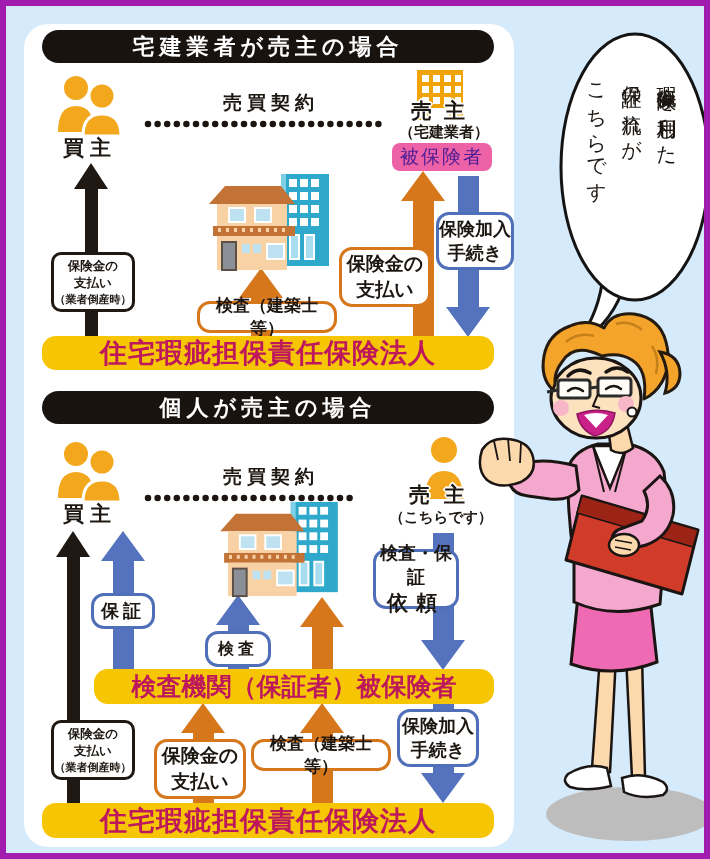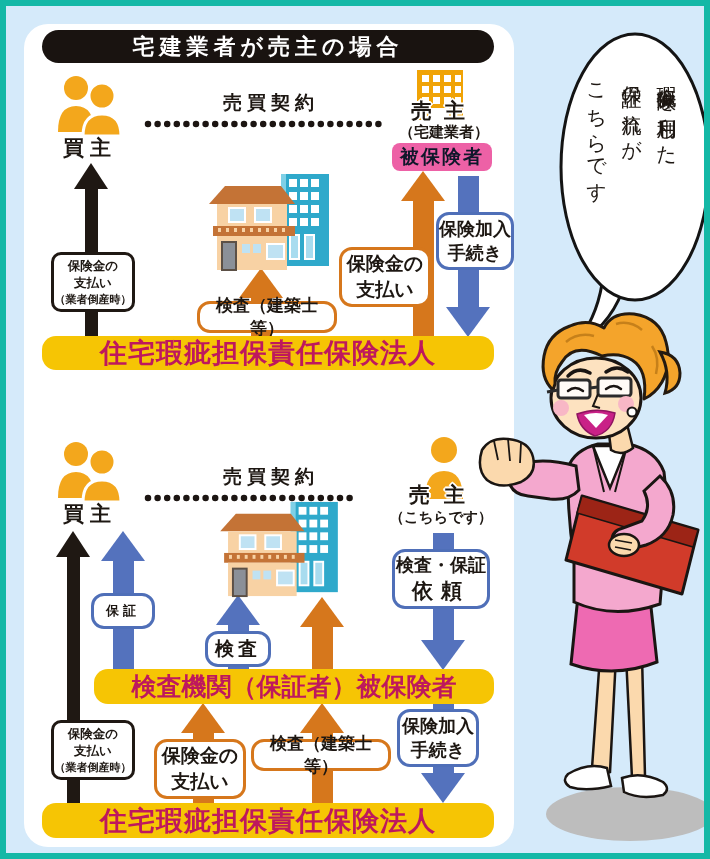--- a/index.html
+++ b/index.html
@@ -1,24 +1,24 @@
 <!DOCTYPE html>
 <html><head>
 <meta charset="utf-8">
 <style>
   html,body{margin:0;padding:0;background:#e8e8e8;}
   *{box-sizing:border-box;font-family:"Liberation Sans","DejaVu Sans",sans-serif;}
-  #stage{position:relative;width:710px;height:859px;background:#d5eafa;border:6px solid #14b8a6;overflow:hidden;}
+  #stage{position:relative;width:710px;height:859px;background:#d5eafa;border:6px solid #a21caf;overflow:hidden;}
   .abs{position:absolute;}
   .ctr{display:flex;align-items:center;justify-content:center;}
   .col{flex-direction:column;}
   #panel{position:absolute;left:18px;top:18px;width:490px;height:823px;background:#ffffff;border-radius:24px;}
   .tbar{background:#191310;border-radius:17px;color:#fff;font-weight:bold;font-size:22px;letter-spacing:5px;}
   .ybar{background:#f6c504;border-radius:14px;color:#be185d;font-weight:bold;}
-  .badge{background:#ed61a6;border-radius:8px;color:#0f172a;font-weight:bold;font-size:19px;letter-spacing:2px;}
+  .badge{background:#ed61a6;border-radius:8px;color:#4c1d95;font-weight:normal;font-size:19px;letter-spacing:2px;}
   .box-w{background:#fff;border:3.5px solid #1f1813;border-radius:10px;text-align:center;}
   .box-o{background:#fff;border:3.5px solid #d6771c;border-radius:13px;text-align:center;}
   .box-b{background:#fff;border:3.5px solid #4f6fb8;border-radius:13px;text-align:center;}
   .lbl{font-weight:bold;color:#1d1712;}
   .varrow{position:absolute;display:flex;flex-direction:column;align-items:center;}
   .varrow .sh{flex:1;}
   .varrow .hd{width:0;height:0;flex:0 0 auto;}
   .a-blue .sh{width:21px;background:#5472bd;}
   .a-blue.up .hd{border-left:22px solid transparent;border-right:22px solid transparent;border-bottom:30px solid #5472bd;}
   .a-blue.down .hd{border-left:22px solid transparent;border-right:22px solid transparent;border-top:30px solid #5472bd;}
@@ -164,20 +164,23 @@
   </div>
   <div class="abs box-b ctr col" style="left:430px;top:206px;width:78px;height:58px;z-index:2;">
     <span class="lbl" style="font-size:18px;">保険加入</span>
     <span class="lbl" style="font-size:18px;">手続き</span>
   </div>
 
   <div class="abs ybar ctr" style="left:36px;top:330px;width:452px;height:34px;font-size:27px;letter-spacing:1px;z-index:2;">
     <span>住宅瑕疵担保責任保険法人</span>
   </div>
 
+  <div class="abs tbar ctr" style="left:36px;top:385px;width:452px;height:33px;">
+    <span>個人が売主の場合</span>
+  </div>
 
   <div class="varrow a-black up" style="left:49px;top:525px;width:36px;height:277px;">
       <div class="hd"></div>
       <div class="sh"></div>
     </div>
   <div class="varrow a-blue up" style="left:94px;top:525px;width:46px;height:141px;">
       <div class="hd"></div>
       <div class="sh"></div>
     </div>
   <div class="varrow a-blue up" style="left:209px;top:589px;width:46px;height:77px;">
@@ -271,26 +274,26 @@
         <rect x="73" y="56" width="3" height="4"></rect>
       </g>
     <rect x="8" y="64" width="70" height="34" fill="#f8d2a4"></rect>
     <rect x="13" y="70" width="14" height="28" fill="#8b9098" stroke="#5c5046" stroke-width="2"></rect>
     <rect x="33" y="72" width="8" height="9" fill="#bfe2f3"></rect>
       <rect x="44" y="72" width="8" height="9" fill="#bfe2f3"></rect>
     <rect x="58" y="72" width="17" height="15" fill="#bfe2f3" stroke="#fff" stroke-width="2"></rect>
   </svg>
 
   <div class="abs box-b ctr" style="left:85px;top:587px;width:64px;height:36px;z-index:2;">
-    <span class="lbl" style="font-size:13px;letter-spacing:4px;">保証</span>
+    <span class="lbl" style="font-size:18px;letter-spacing:4px;">保証</span>
   </div>
   <div class="abs box-b ctr" style="left:199px;top:625px;width:66px;height:36px;z-index:2;">
-    <span class="lbl" style="font-size:19px;letter-spacing:4px;">検査</span>
-  </div>
-  <div class="abs box-b ctr col" style="left:386px;top:543px;width:98px;height:60px;z-index:2;">
+    <span class="lbl" style="font-size:16px;letter-spacing:4px;">検査</span>
+  </div>
+  <div class="abs box-b ctr col" style="left:367px;top:543px;width:86px;height:60px;z-index:2;">
     <span class="lbl" style="font-size:18px;">検査・保証</span>
     <span class="lbl" style="font-size:21px;letter-spacing:8px;">依頼</span>
   </div>
 
   <div class="abs ybar ctr" style="left:88px;top:663px;width:400px;height:35px;font-size:25px;z-index:2;text-align:center;">
     <span>検査機関（保証者）被保険者</span>
   </div>
 
   <div class="abs box-w ctr col" style="left:45px;top:714px;width:84px;height:60px;z-index:2;">
     <span class="lbl" style="font-size:12.5px;">保険金の</span>

